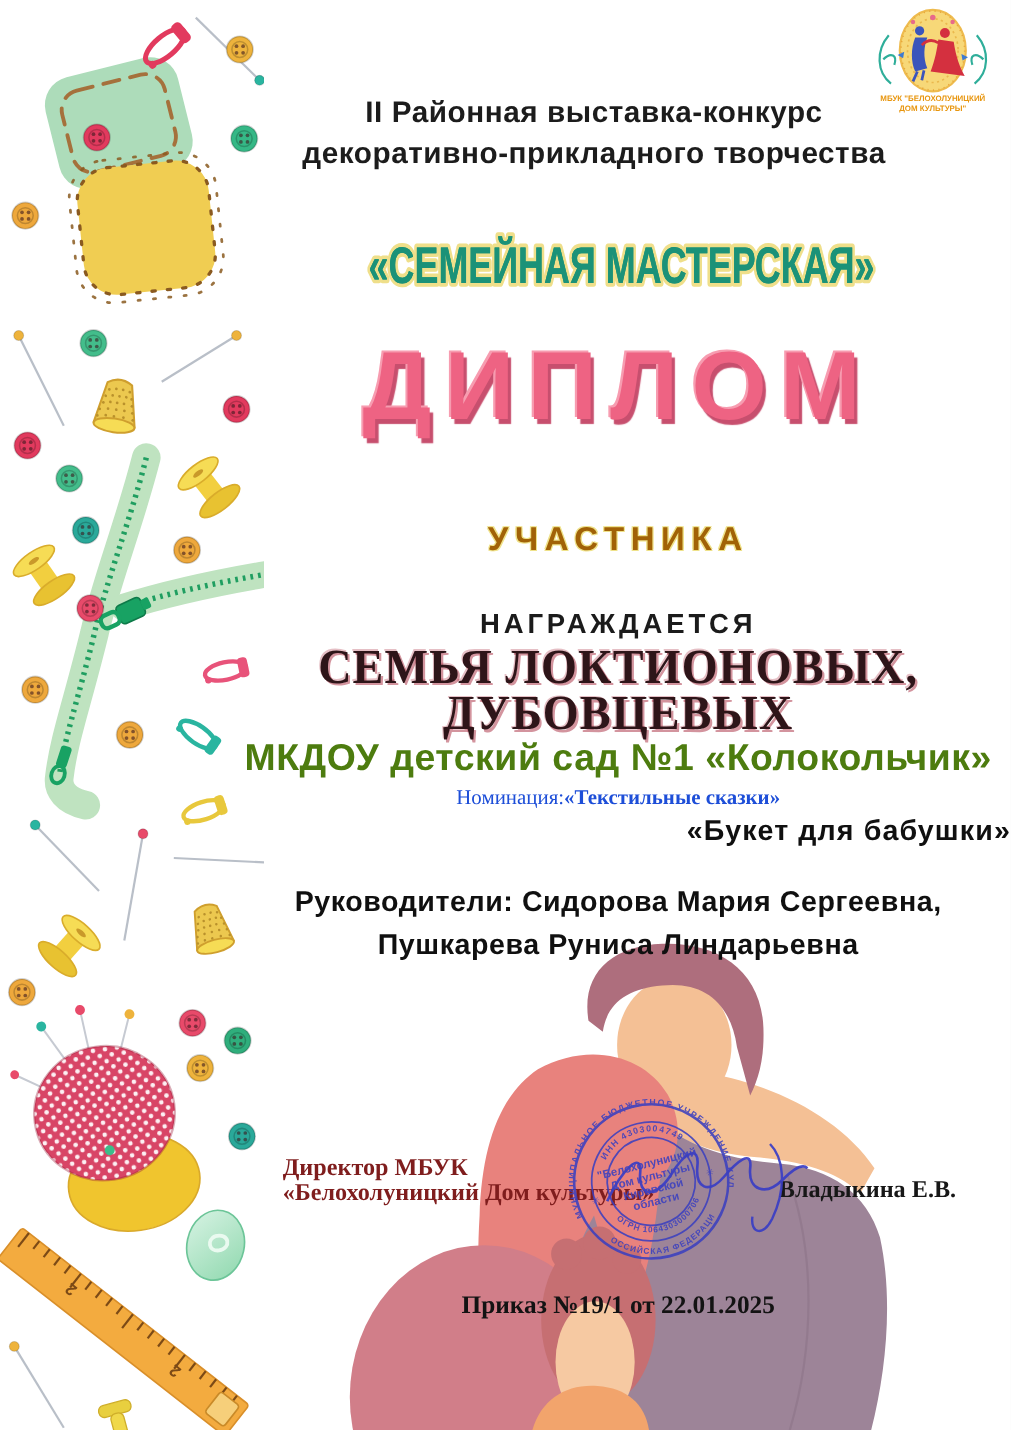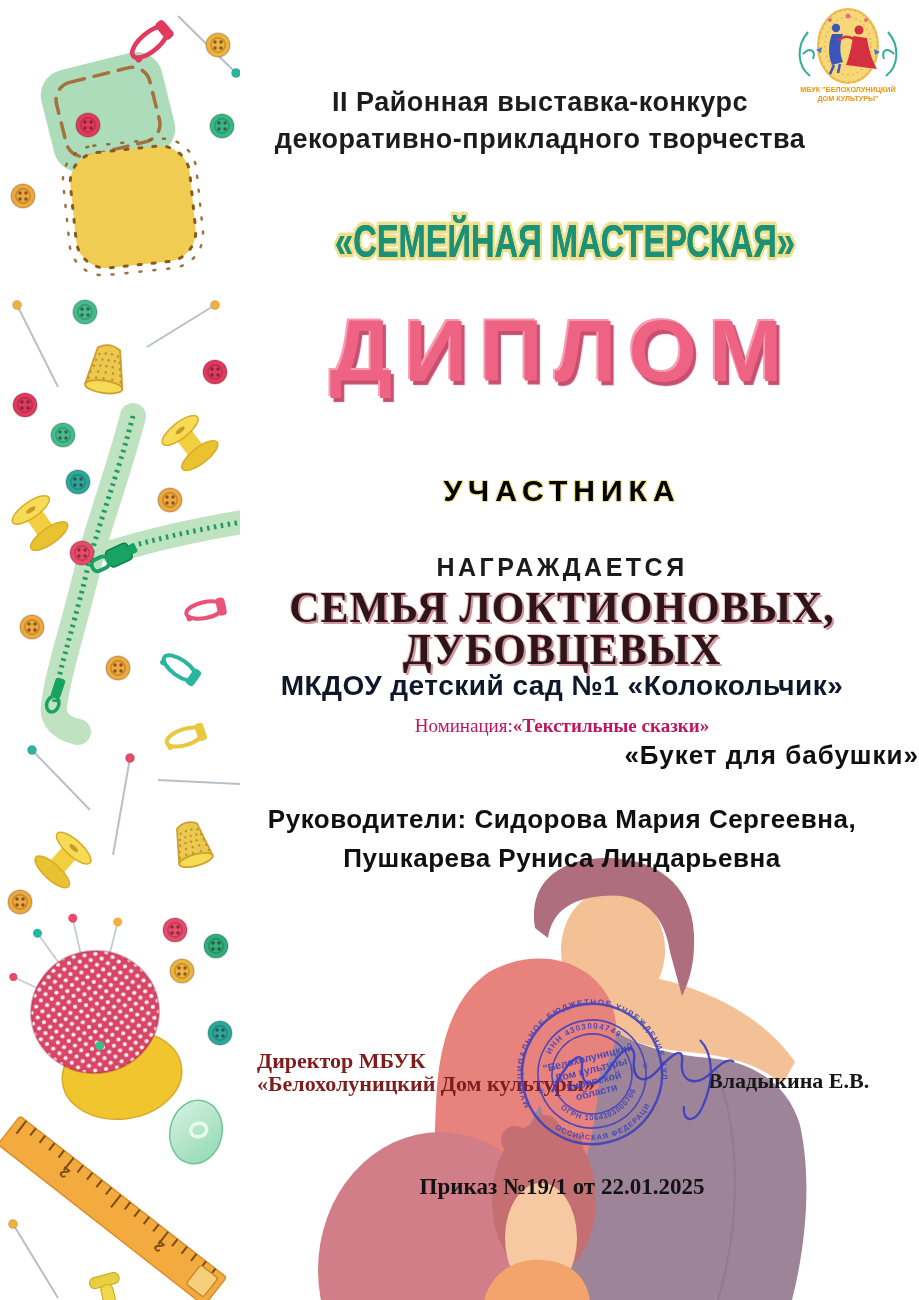--- a/index.html
+++ b/index.html
@@ -6,28 +6,28 @@
   .page{position:relative;width:919px;height:1300px;background:#ffffff;overflow:hidden;
         font-family:"Liberation Sans",sans-serif;margin:0 auto;}
   .abs{position:absolute;}
   .center-col{left:205px;right:0;text-align:center;}
   .title-col{left:161px;right:0;text-align:center;}
   .footer-col{left:191px;right:0;text-align:center;}
 
   .title{top:84px;font-size:27px;line-height:37px;font-weight:700;color:#1c1c1c;letter-spacing:.5px;text-align:center;}
   .diploma-title{top:300px;font-size:88px;font-weight:700;letter-spacing:12px;color:#ee6383;
       text-shadow:-2px -2px 0 #f79cb0, 3px 4px 1px #c74f6e;}
-  .uchastnika{top:474px;font-size:30px;font-weight:700;letter-spacing:6px;color:#000000;
+  .uchastnika{top:474px;font-size:30px;font-weight:700;letter-spacing:6px;color:#a16207;
       text-shadow:1px 1px 0 #efe28a,-1px -1px 0 #efe28a,1px -1px 0 #efe28a,-1px 1px 0 #efe28a;}
   .nagrazh{top:553px;font-size:25px;font-weight:700;letter-spacing:3.5px;color:#1b1b1b;}
   .recipient{top:588px;font-family:"Liberation Serif",serif;font-weight:700;font-size:42px;line-height:40px;
       color:#2e1519;letter-spacing:1px;transform:scaleY(1.06);
       text-shadow:2px 2px 0 rgba(168,42,62,.5),-1px -1px 0 rgba(168,42,62,.3);}
-  .institution{top:670px;font-size:28px;font-weight:700;color:#0f172a;letter-spacing:.5px;}
-  .nomination{top:715px;font-family:"Liberation Serif",serif;font-size:19px;color:#be185d;text-align:center;}
+  .institution{top:670px;font-size:34px;font-weight:700;color:#4d7c0f;letter-spacing:.5px;}
+  .nomination{top:715px;font-family:"Liberation Serif",serif;font-size:19px;color:#1d4ed8;text-align:center;}
   .nomination .val{font-weight:700;}
   .work-title{top:740px;font-size:26px;font-weight:700;color:#101010;letter-spacing:1px;text-align:right;}
   .supervisors{top:800px;font-size:26px;font-weight:700;color:#101010;line-height:39px;letter-spacing:.5px;}
   .director-block{left:257px;top:1049px;font-family:"Liberation Serif",serif;font-size:22px;line-height:23px;
       font-weight:700;color:#7f1d1d;z-index:3;}
   .director-name{left:708px;top:1068px;font-family:Liberation Serif, serif;font-size:22px;font-weight:700;
       color:#171717;z-index:3;}
   .order-line{top:1174px;font-family:"Liberation Serif",serif;font-size:23px;font-weight:700;color:#131313;}
   .city-block{top:1224px;font-family:"Liberation Serif",serif;font-weight:700;color:#131313;line-height:28px;}
   .city-line{font-size:27px;} .year-line{font-size:26px;}

